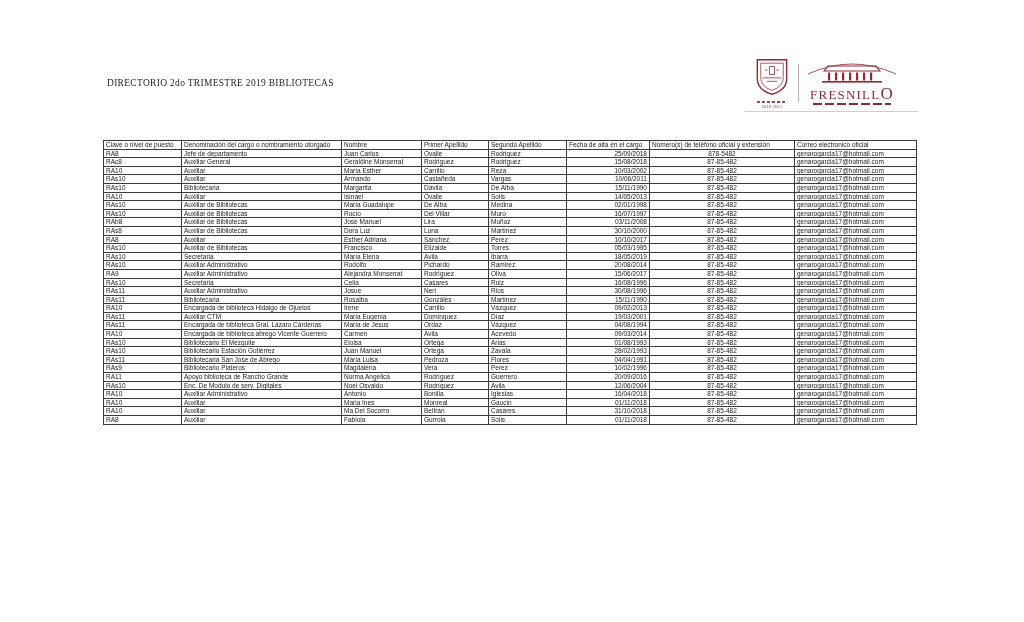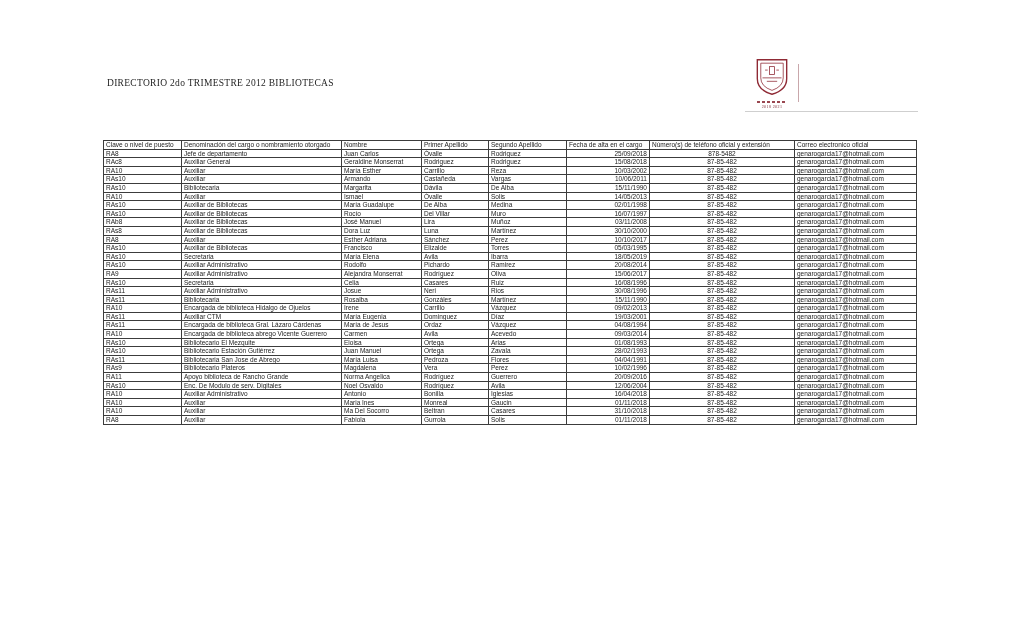--- a/index.html
+++ b/index.html
@@ -52,21 +52,21 @@
     white-space:nowrap;overflow:hidden;
     font-weight:normal;text-align:left;color:#222222;
   }
   table.directory th{color:#1a1a1a;}
 </style>
 </head>
 <body>
 
 <div class="page">
 
-  <div class="doc-title">DIRECTORIO 2do TRIMESTRE 2012 BIBLIOTECAS</div>
+  <div class="doc-title">DIRECTORIO 2do TRIMESTRE 2019 BIBLIOTECAS</div>
 
   <div class="logo">
     <div class="logo-left">
       <span>
         <svg width="36" height="38" viewBox="0 0 40 44">
           <path d="M3,2 H37 V24 Q37,37 20,42 Q3,37 3,24 Z" fill="none" stroke="#8f2a35" stroke-width="1.6"></path>
           <path d="M7,6 H33 V23 Q33,33 20,37.5 Q7,33 7,23 Z" fill="none" stroke="#8f2a35" stroke-width="0.9"></path>
           <rect x="17" y="10" width="6" height="9" fill="none" stroke="#8f2a35" stroke-width="0.9"></rect>
           <line x1="9" y1="23" x2="31" y2="23" stroke="#8f2a35" stroke-width="0.9"></line>
           <line x1="14" y1="27" x2="26" y2="27" stroke="#8f2a35" stroke-width="0.9"></line>
@@ -75,20 +75,40 @@
         </svg>
       </span>
       <div class="shield-caption">
         <div class="microbar"></div>
         <div class="term-text">2018 2021</div>
       </div>
     </div>
 
     <div class="logo-divider"></div>
 
+    <div class="logo-right">
+      <span>
+        <svg width="92" height="22" viewBox="0 0 92 22">
+          <path d="M2,13 Q46,-7 90,13" fill="none" stroke="#8f2a35" stroke-width="0.8"></path>
+          <path d="M22,5 H70 L74,10 H18 Z" fill="none" stroke="#8f2a35" stroke-width="1.1"></path>
+          <g fill="#8f2a35">
+            <rect x="22" y="11.5" width="2.2" height="8"></rect>
+            <rect x="29" y="11.5" width="2.2" height="8"></rect>
+            <rect x="36" y="11.5" width="2.2" height="8"></rect>
+            <rect x="43" y="11.5" width="2.2" height="8"></rect>
+            <rect x="50" y="11.5" width="2.2" height="8"></rect>
+            <rect x="57" y="11.5" width="2.2" height="8"></rect>
+            <rect x="64" y="11.5" width="2.2" height="8"></rect>
+            <rect x="16" y="20" width="60" height="1.6"></rect>
+          </g>
+        </svg>
+      </span>
+      <div class="wordmark"><span>FRESNILL</span><span class="bigO">O</span></div>
+      <div class="tagline-bars"></div>
+    </div>
   </div>
 
   <div class="header-rule"></div>
 
   <table class="directory">
     <colgroup>
         <col style="width: 78px;">
         <col style="width: 160px;">
         <col style="width: 80px;">
         <col style="width: 67px;">

